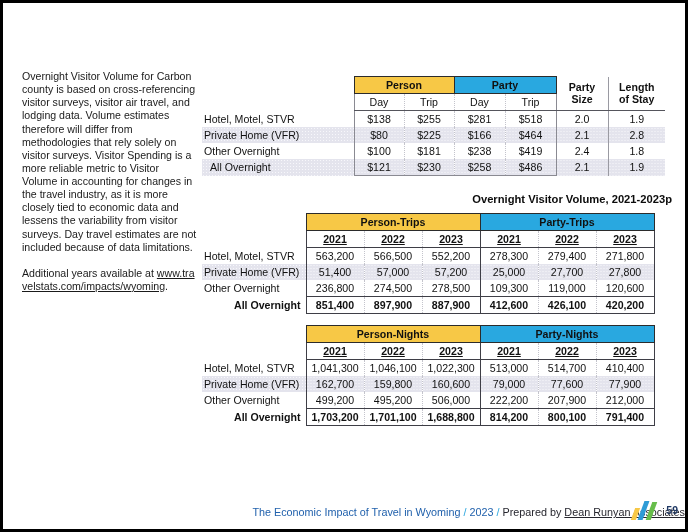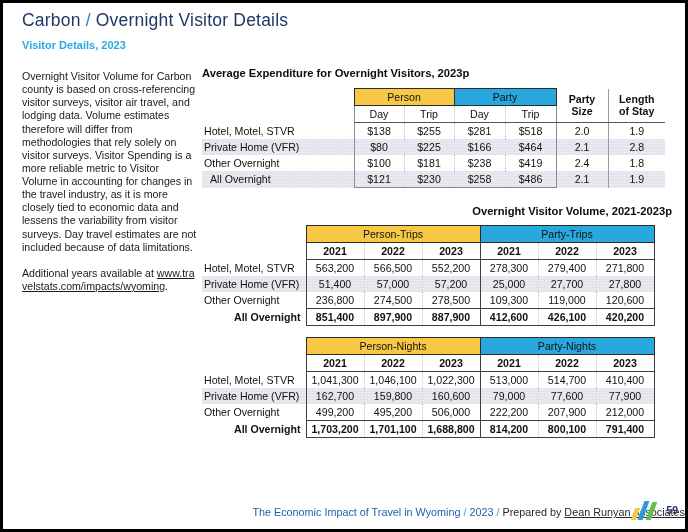--- a/index.html
+++ b/index.html
@@ -18,41 +18,41 @@
   .sidebar p { margin:0 0 13px 0; }
   .link { color:#1a1a1a; text-decoration:underline; word-break:break-all; cursor:pointer; }
   
   .main { position:absolute; left:199px; top:64px; width:470px; }
   .section-title { font-size:11.2px; font-weight:700; color:#0c0c0c; margin:0; }
   .section-title.second { margin-top:17px;text-align:right; }
   table { border-collapse:collapse; table-layout:fixed; }
   td,th { font-size:10.6px; padding:0 4px; height:16px; text-align:center; font-weight:400; color:#111; overflow:hidden; white-space:nowrap; }
   .lbl { text-align:left; padding-left:2px; }
   .indent { padding-left:8px; }
-  .gh { font-weight:400; border:1.4px solid #2b2b2b;margin-left:40px; }
+  .gh { font-weight:700; border:1.4px solid #2b2b2b;margin-left:40px; }
   .gh.yellow { background:#F7C846; }
   .gh.blue { background:#29A8E0; }
   .shaded td {
     background-color:#E4E4ED;
     background-image:radial-gradient(circle,#f7f7fb 25%, transparent 26%);
     background-size:3px 3px;
   }
   
   .exp-table { margin-top:9px; }
   .exp-table .subhead th { font-weight:400; border-bottom:1.6px solid #55555c; }
   .exp-table .xh { font-weight:700; white-space:pre-line; line-height:1.15; vertical-align:middle; border-bottom:1.6px solid #55555c; }
   .exp-table .c1 { border-left:1.4px solid #8a8a92; }
   .exp-table .c1,.exp-table .c2,.exp-table .c3 { border-right:1px dotted #c4c4cc; }
   .exp-table .c4 { border-right:1.3px solid #8a8a92; }
   .exp-table .c5 { border-right:1px solid #9a9aa2; }
   .exp-table tr.last .c1,.exp-table tr.last .c2,.exp-table tr.last .c3,.exp-table tr.last .c4 { border-bottom:1.4px solid #8a8a92; }
   
   .vol-table { margin-top:8px; }
   .vol-table.nights { margin-top:11px; }
-  .vol-table .yrs th { font-weight:700; border-bottom:1.5px solid #3e3e46; }
+  .vol-table .yrs th { font-weight:700; border-bottom:1.5px solid #3e3e46;text-decoration:underline; }
   .vol-table .v1 { border-left:1.5px solid #3e3e46; }
   .vol-table .v1,.vol-table .v2,.vol-table .v4,.vol-table .v5 { border-right:1px dotted #c4c4cc; }
   .vol-table .v3 { border-right:1.5px solid #3e3e46; }
   .vol-table .v6 { border-right:1.5px solid #3e3e46; }
   .vol-table tr.total td { font-weight:700; border-top:1.2px solid #3e3e46; border-bottom:1.5px solid #3e3e46; }
   .vol-table tr.total td.lbl { border:none; text-align:right; padding-right:5px; }
   
   .footer { position:absolute; left:4px; right:0; bottom:11px; text-align:right; font-size:10.8px;margin-left:24px; }
   .f-blue { color:#2161AC; }
   .f-cyan { color:#2BA6DF; }
@@ -63,33 +63,28 @@
   .bar-yellow { height:12px; background:#F7C846; }
   .bar-blue  { height:19px; background:#2E9BD6; }
   .bar-green { height:18px; background:#67BD4B; }
   .pagenum { position:absolute; right:7px; bottom:13px; font-size:10.5px; font-weight:700; color:#1F3864; }
 </style>
 </head>
 <body>
 
 <div class="page">
 
-  <div class="header">
-    <div class="title"><span>Carbon</span><span class="sep"> / </span><span>Overnight Visitor Details</span></div>
-    <div class="subtitle">Visitor Details, 2023</div>
-  </div>
 
   <div class="sidebar">
     <p>Overnight Visitor Volume for Carbon county is based on cross-referencing visitor surveys, visitor air travel, and lodging data. Volume estimates therefore will differ from methodologies that rely solely on visitor surveys. Visitor Spending is a more reliable metric to Visitor Volume in accounting for changes in the travel industry, as it is more closely tied to economic data and lessens the variability from visitor surveys. Day travel estimates are not included because of data limitations.</p>
     <p><span>Additional years available at </span><a class="link">www.travelstats.com/impacts/wyoming</a><span>.</span></p>
   </div>
 
   <div class="main">
 
-    <h2 class="section-title">Average Expenditure for Overnight Visitors, 2023p</h2>
 
     <table class="exp-table">
       <colgroup>
         <col style="width:152px">
           <col style="width:50px">
           <col style="width:50px">
           <col style="width:51px">
           <col style="width:51px">
           <col style="width:52px">
           <col style="width:57px">

